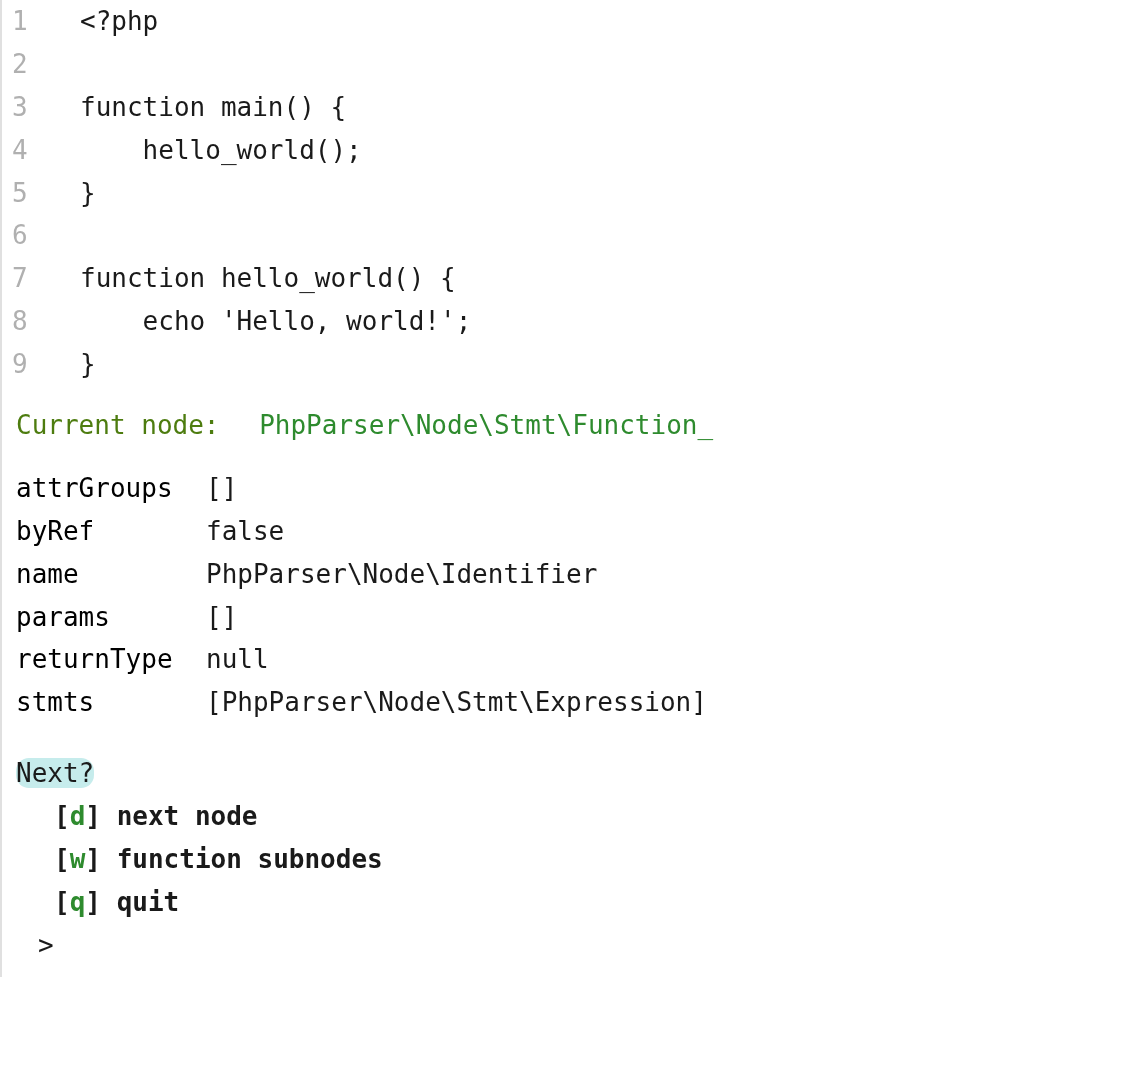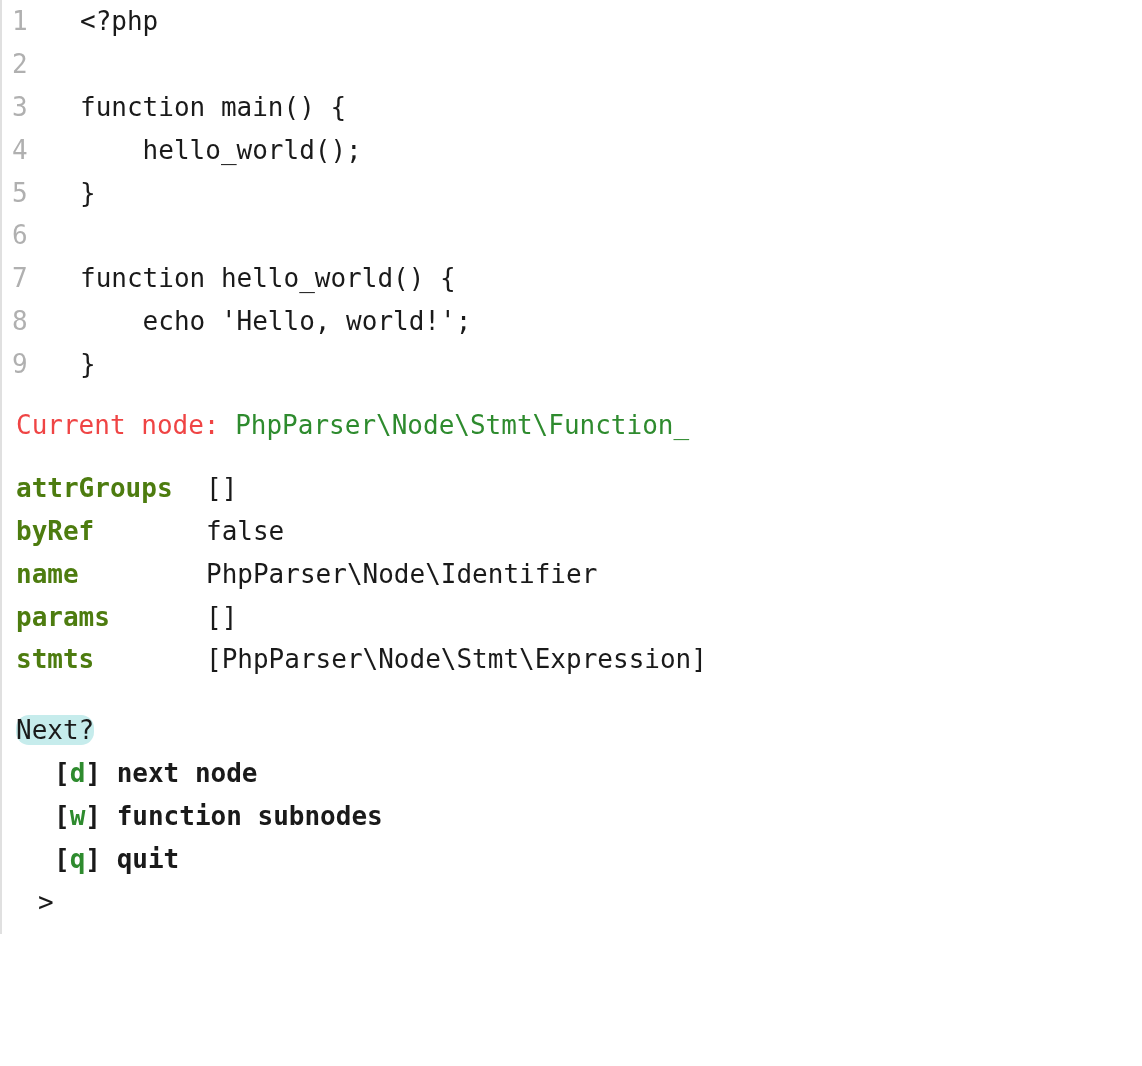--- a/index.html
+++ b/index.html
@@ -32,32 +32,31 @@
   .code {
     white-space: pre;
     padding-left: 20px;
   }
   .bold { font-weight: 400; }
 
   .info-block {
     padding: 10px 0 10px 14px;
     white-space: pre;
   }
-  .label { color: #ef4444; }
-  .node-type { color: #2e8b2e; }
+  .label { color: #4d7c0f; }
+  .node-type { color: #2e8b2e; margin-left: 24px; }
 
   .props-block {
     padding: 10px 0 10px 14px;
   }
   .prop-row { display: flex; }
   .prop-key {
-    color: #4d7c0f;
+    color: #000000;
     width: 190px;
     flex-shrink: 0;
-    font-weight: bold;
   }
   .prop-val { color: #1a1a1a; }
 
   .prompt-block {
     padding: 18px 0 10px 14px;
   }
   .prompt-title {
     background: #c6ecec;
     display: inline;
     border-radius: 13px;
@@ -127,20 +126,24 @@
     </div>
     <div class="prop-row">
       <span class="prop-key">name</span>
       <span class="prop-val">PhpParser\Node\Identifier</span>
     </div>
     <div class="prop-row">
       <span class="prop-key">params</span>
       <span class="prop-val">[]</span>
     </div>
     <div class="prop-row">
+      <span class="prop-key">returnType</span>
+      <span class="prop-val">null</span>
+    </div>
+    <div class="prop-row">
       <span class="prop-key">stmts</span>
       <span class="prop-val">[PhpParser\Node\Stmt\Expression]</span>
     </div>
   </div>
 
 <div class="prompt-block">
   <div><span class="prompt-title">Next?</span></div>
   <div id="prompt-options">
       <div class="opt-row">[<span class="opt-key">d</span>] <span>next node</span></div>
       <div class="opt-row">[<span class="opt-key">w</span>] <span>function subnodes</span></div>

